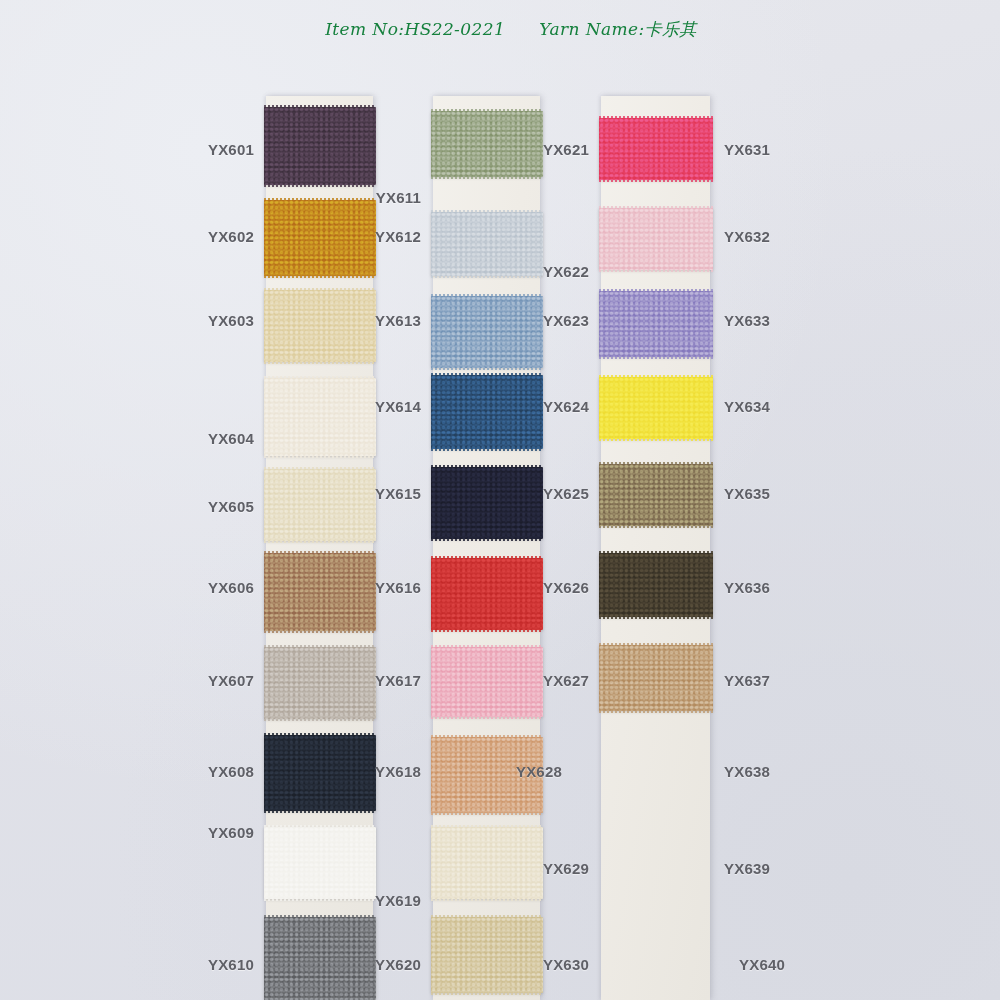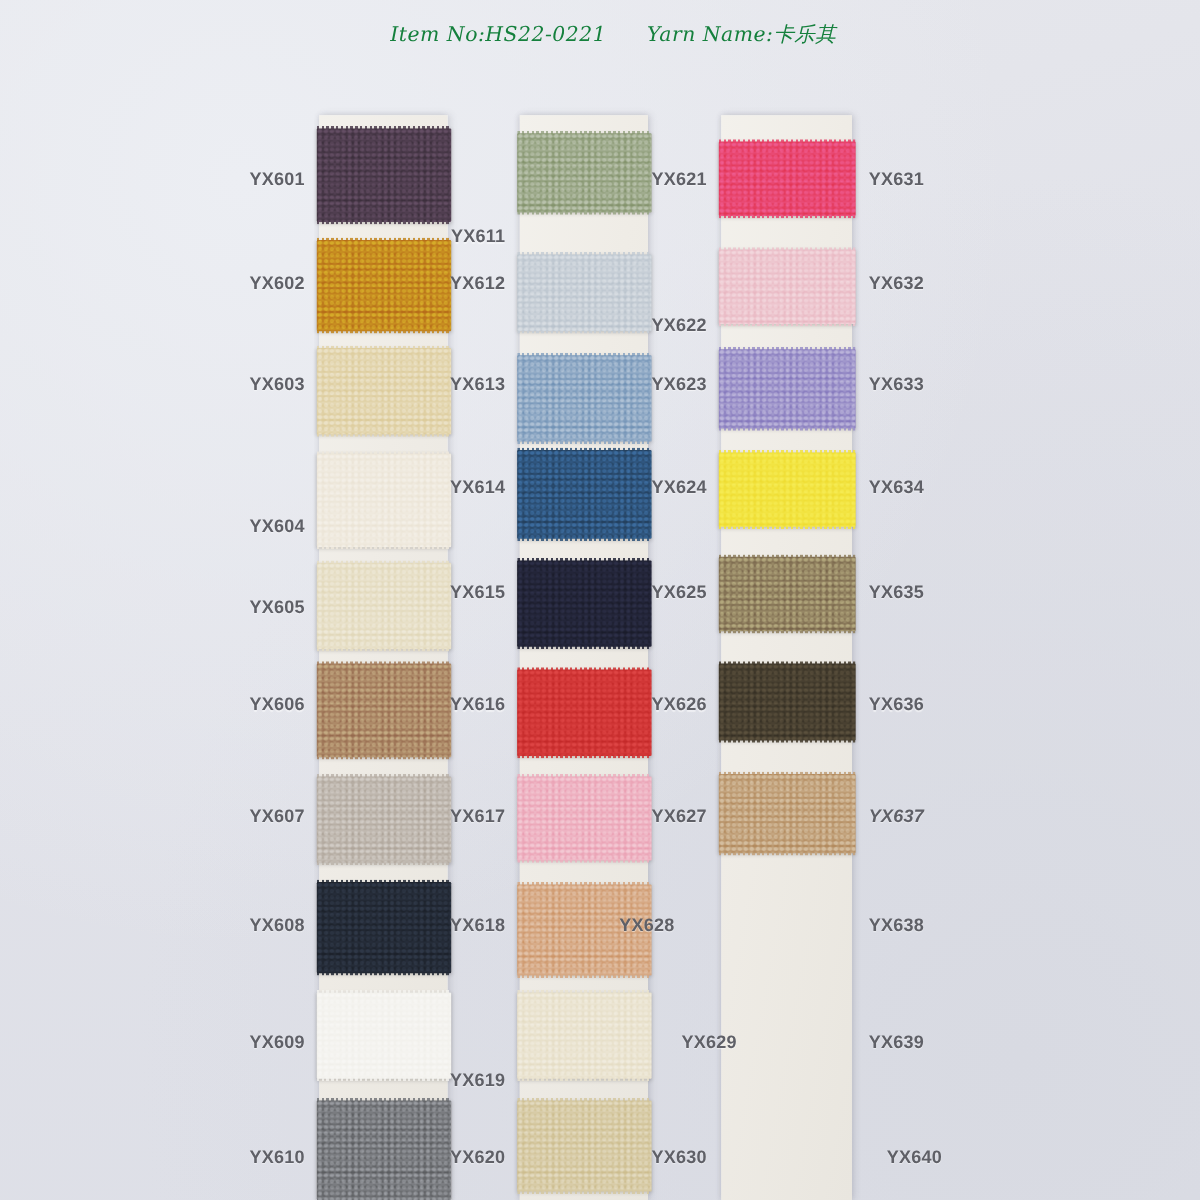--- a/index.html
+++ b/index.html
@@ -134,47 +134,47 @@
 
   <div id="labels">
       <div class="label left" style="left: 176px; width: 78px; top: 141px;">YX601</div>
       <div class="label left" style="left: 176px; width: 78px; top: 228px;">YX602</div>
       <div class="label left" style="left: 176px; width: 78px; top: 312px;">YX603</div>
       <div class="label left" style="left: 176px; width: 78px; top: 398px; margin-top: 32px;">YX604</div>
       <div class="label left" style="left: 176px; width: 78px; top: 498px;">YX605</div>
       <div class="label left" style="left: 176px; width: 78px; top: 579px;">YX606</div>
       <div class="label left" style="left: 176px; width: 78px; top: 672px;">YX607</div>
       <div class="label left" style="left: 176px; width: 78px; top: 763px;">YX608</div>
-      <div class="label left" style="left: 176px; width: 78px; top: 860px; text-align: right;">YX609</div>
+      <div class="label left" style="left: 176px; width: 78px; top: 824px; text-align: right;">YX609</div>
       <div class="label left" style="left: 176px; width: 78px; top: 956px;">YX610</div>
       <div class="label left" style="left: 343px; width: 78px; top: 141px; margin-top: 48px;">YX611</div>
       <div class="label left" style="left: 343px; width: 78px; top: 228px;">YX612</div>
       <div class="label left" style="left: 343px; width: 78px; top: 312px;">YX613</div>
       <div class="label left" style="left: 343px; width: 78px; top: 398px;">YX614</div>
       <div class="label left" style="left: 343px; width: 78px; top: 485px;">YX615</div>
       <div class="label left" style="left: 343px; width: 78px; top: 579px;">YX616</div>
       <div class="label left" style="left: 343px; width: 78px; top: 672px;">YX617</div>
       <div class="label left" style="left: 343px; width: 78px; top: 763px;">YX618</div>
       <div class="label left" style="left: 343px; width: 78px; top: 860px; margin-top: 32px;">YX619</div>
       <div class="label left" style="left: 343px; width: 78px; top: 956px;">YX620</div>
       <div class="label left" style="left: 511px; width: 78px; top: 141px;">YX621</div>
       <div class="label left" style="left: 511px; width: 78px; top: 228px; margin-top: 35px;">YX622</div>
       <div class="label left" style="left: 511px; width: 78px; top: 312px;">YX623</div>
       <div class="label left" style="left: 511px; width: 78px; top: 398px;">YX624</div>
       <div class="label left" style="left: 511px; width: 78px; top: 485px;">YX625</div>
       <div class="label left" style="left: 511px; width: 78px; top: 579px;">YX626</div>
       <div class="label left" style="left: 511px; width: 78px; top: 672px;">YX627</div>
       <div class="label left" style="left: 484px; width: 78px; top: 763px;">YX628</div>
-      <div class="label left" style="left: 536px; width: 78px; top: 860px; text-align: right;">YX629</div>
+      <div class="label left" style="left: 511px; width: 78px; top: 860px; text-align: right;">YX629</div>
       <div class="label left" style="left: 511px; width: 78px; top: 956px;">YX630</div>
       <div class="label right" style="left: 724px; width: 78px; top: 141px;">YX631</div>
       <div class="label right" style="left: 724px; width: 78px; top: 228px;">YX632</div>
       <div class="label right" style="left: 724px; width: 78px; top: 312px;">YX633</div>
       <div class="label right" style="left: 724px; width: 78px; top: 398px;">YX634</div>
       <div class="label right" style="left: 724px; width: 78px; top: 485px;">YX635</div>
       <div class="label right" style="left: 724px; width: 78px; top: 579px;">YX636</div>
-      <div class="label right" style="left: 724px; width: 78px; top: 672px; font-style: italic;">YX637</div>
+      <div class="label right" style="left: 724px; width: 78px; top: 672px;">YX637</div>
       <div class="label right" style="left: 724px; width: 78px; top: 763px;">YX638</div>
       <div class="label right" style="left: 724px; width: 78px; top: 860px;">YX639</div>
       <div class="label right" style="left: 724px; width: 78px; top: 956px; margin-left: 15px;">YX640</div>
     </div>
 
 </div>
 
 </body></html>

